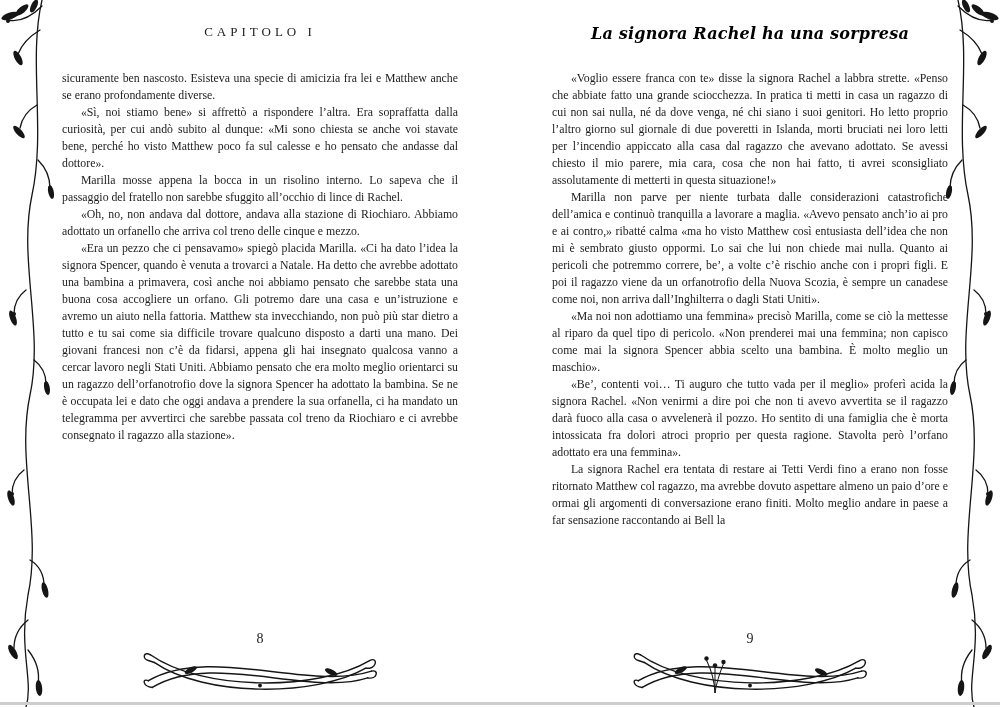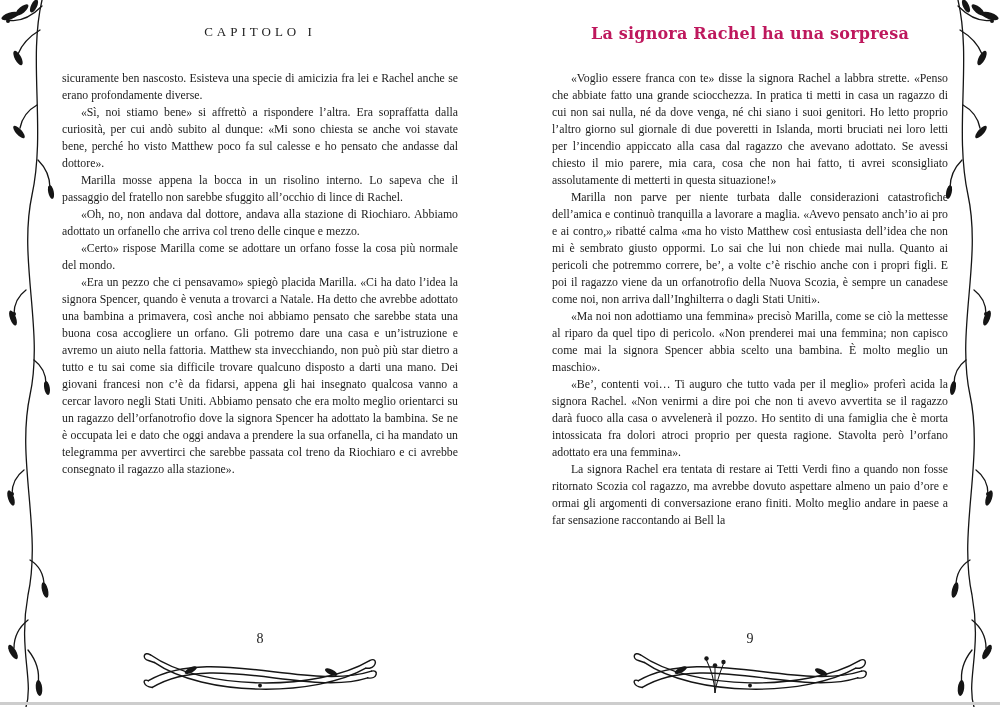--- a/index.html
+++ b/index.html
@@ -44,24 +44,25 @@
     text-align: center;
     color: #222222;
   }
   .running-head.chapter {
     font-size: 13px;
     letter-spacing: 4px;
     font-weight: normal;
   }
   .running-head.title {
     font-family: "DejaVu Serif", serif;
+    font-style: italic;
     font-weight: bold;
     font-size: 16px;
     letter-spacing: 0.2px;
-    color: #be185d;
+    color: #000000;
   }
 
   .page-text {
     position: absolute;
     top: 70px;
     left: 0; right: 0;
     height: 562px;
     overflow: hidden;
     text-align: justify;
     font-size: 11.8px;
@@ -165,25 +166,24 @@
       <circle cx="46" cy="384" r="2"></circle>
       <circle cx="12" cy="494" r="2"></circle>
       <circle cx="44" cy="586" r="2"></circle>
     </g>
   </svg>
 
   <section class="page page-left">
     <header class="running-head chapter">CAPITOLO I</header>
 
     <div class="page-text">
-        <p>sicuramente ben nascosto. Esisteva una specie di amicizia fra lei e Rachel anche se erano profondamente diverse.</p>
+        <p>sicuramente ben nascosto. Esisteva una specie di amicizia fra lei e Matthew anche se erano profondamente diverse.</p>
         <p>«Sì, noi stiamo bene» si affrettò a rispondere l’altra. Era sopraffatta dalla curiosità, per cui andò subito al dunque: «Mi sono chiesta se anche voi stavate bene, perché ho visto Matthew poco fa sul calesse e ho pensato che andasse dal dottore».</p>
         <p>Marilla mosse appena la bocca in un risolino interno. Lo sapeva che il passaggio del fratello non sarebbe sfuggito all’occhio di lince di Rachel.</p>
         <p>«Oh, no, non andava dal dottore, andava alla stazione di Riochiaro. Abbiamo adottato un orfanello che arriva col treno delle cinque e mezzo.</p>
-        <p>«Certo» rispose Marilla come se adottare un orfano fosse la cosa più normale del mondo.</p>
         <p>«Era un pezzo che ci pensavamo» spiegò placida Marilla. «Ci ha dato l’idea la signora Spencer, quando è venuta a trovarci a Natale. Ha detto che avrebbe adottato una bambina a primavera, così anche noi abbiamo pensato che sarebbe stata una buona cosa accogliere un orfano. Gli potremo dare una casa e un’istruzione e avremo un aiuto nella fattoria. Matthew sta invecchiando, non può più star dietro a tutto e tu sai come sia difficile trovare qualcuno disposto a darti una mano. Dei giovani francesi non c’è da fidarsi, appena gli hai insegnato qualcosa vanno a cercar lavoro negli Stati Uniti. Abbiamo pensato che era molto meglio orientarci su un ragazzo dell’orfanotrofio dove la signora Spencer ha adottato la bambina. Se ne è occupata lei e dato che oggi andava a prendere la sua orfanella, ci ha mandato un telegramma per avvertirci che sarebbe passata col treno da Riochiaro e ci avrebbe consegnato il ragazzo alla stazione».</p>
       </div>
 
     <footer class="page-footer">
       <div class="page-number">8</div>
       <svg class="flourish" width="250" height="54" viewBox="0 0 260 56" xmlns="http://www.w3.org/2000/svg">
         <g fill="none" stroke="#161616" stroke-width="1.5" stroke-linecap="round">
           <path d="M16 8 C 70 46, 190 46, 244 14"></path>
           <path d="M20 16 C 72 52, 188 52, 240 22"></path>
           <path d="M16 8 C 9 4, 7 12, 14 14 L 20 16"></path>
@@ -203,21 +203,21 @@
   </section>
 
   <section class="page page-right">
     <header class="running-head title">La signora Rachel ha una sorpresa</header>
 
     <div class="page-text">
         <p>«Voglio essere franca con te» disse la signora Rachel a labbra strette. «Penso che abbiate fatto una grande sciocchezza. In pratica ti metti in casa un ragazzo di cui non sai nulla, né da dove venga, né chi siano i suoi genitori. Ho letto proprio l’altro giorno sul giornale di due poveretti in Islanda, morti bruciati nei loro letti per l’incendio appiccato alla casa dal ragazzo che avevano adottato. Se avessi chiesto il mio parere, mia cara, cosa che non hai fatto, ti avrei sconsigliato assolutamente di metterti in questa situazione!»</p>
         <p>Marilla non parve per niente turbata dalle considerazioni catastrofiche dell’amica e continuò tranquilla a lavorare a maglia. «Avevo pensato anch’io ai pro e ai contro,» ribatté calma «ma ho visto Matthew così entusiasta dell’idea che non mi è sembrato giusto oppormi. Lo sai che lui non chiede mai nulla. Quanto ai pericoli che potremmo correre, be’, a volte c’è rischio anche con i propri figli. E poi il ragazzo viene da un orfanotrofio della Nuova Scozia, è sempre un canadese come noi, non arriva dall’Inghilterra o dagli Stati Uniti».</p>
         <p>«Ma noi non adottiamo una femmina» precisò Marilla, come se ciò la mettesse al riparo da quel tipo di pericolo. «Non prenderei mai una femmina; non capisco come mai la signora Spencer abbia scelto una bambina. È molto meglio un maschio».</p>
         <p>«Be’, contenti voi… Ti auguro che tutto vada per il meglio» proferì acida la signora Rachel. «Non venirmi a dire poi che non ti avevo avvertita se il ragazzo darà fuoco alla casa o avvelenerà il pozzo. Ho sentito di una famiglia che è morta intossicata fra dolori atroci proprio per questa ragione. Stavolta però l’orfano adottato era una femmina».</p>
-        <p>La signora Rachel era tentata di restare ai Tetti Verdi fino a quando non fosse ritornato Scozia col ragazzo, ma avrebbe dovuto aspettare almeno un paio d’ore e ormai gli argomenti di conversazione erano finiti. Molto meglio andare in paese a far sensazione raccontando ai Bell la</p>
+        <p>La signora Rachel era tentata di restare ai Tetti Verdi fino a erano non fosse ritornato Matthew col ragazzo, ma avrebbe dovuto aspettare almeno un paio d’ore e ormai gli argomenti di conversazione erano finiti. Molto meglio andare in paese a far sensazione raccontando ai Bell la</p>
       </div>
 
     <footer class="page-footer">
       <svg class="sprig" width="34" height="40" viewBox="0 0 40 46" xmlns="http://www.w3.org/2000/svg">
         <g stroke="#161616" stroke-width="1.2" fill="none" stroke-linecap="round">
           <path d="M20 46 C 19 30, 16 20, 10 8"></path>
           <path d="M20 46 C 22 32, 26 22, 30 12"></path>
           <path d="M20 46 C 20 34, 20 26, 20 16"></path>
         </g>
         <g fill="#161616">

